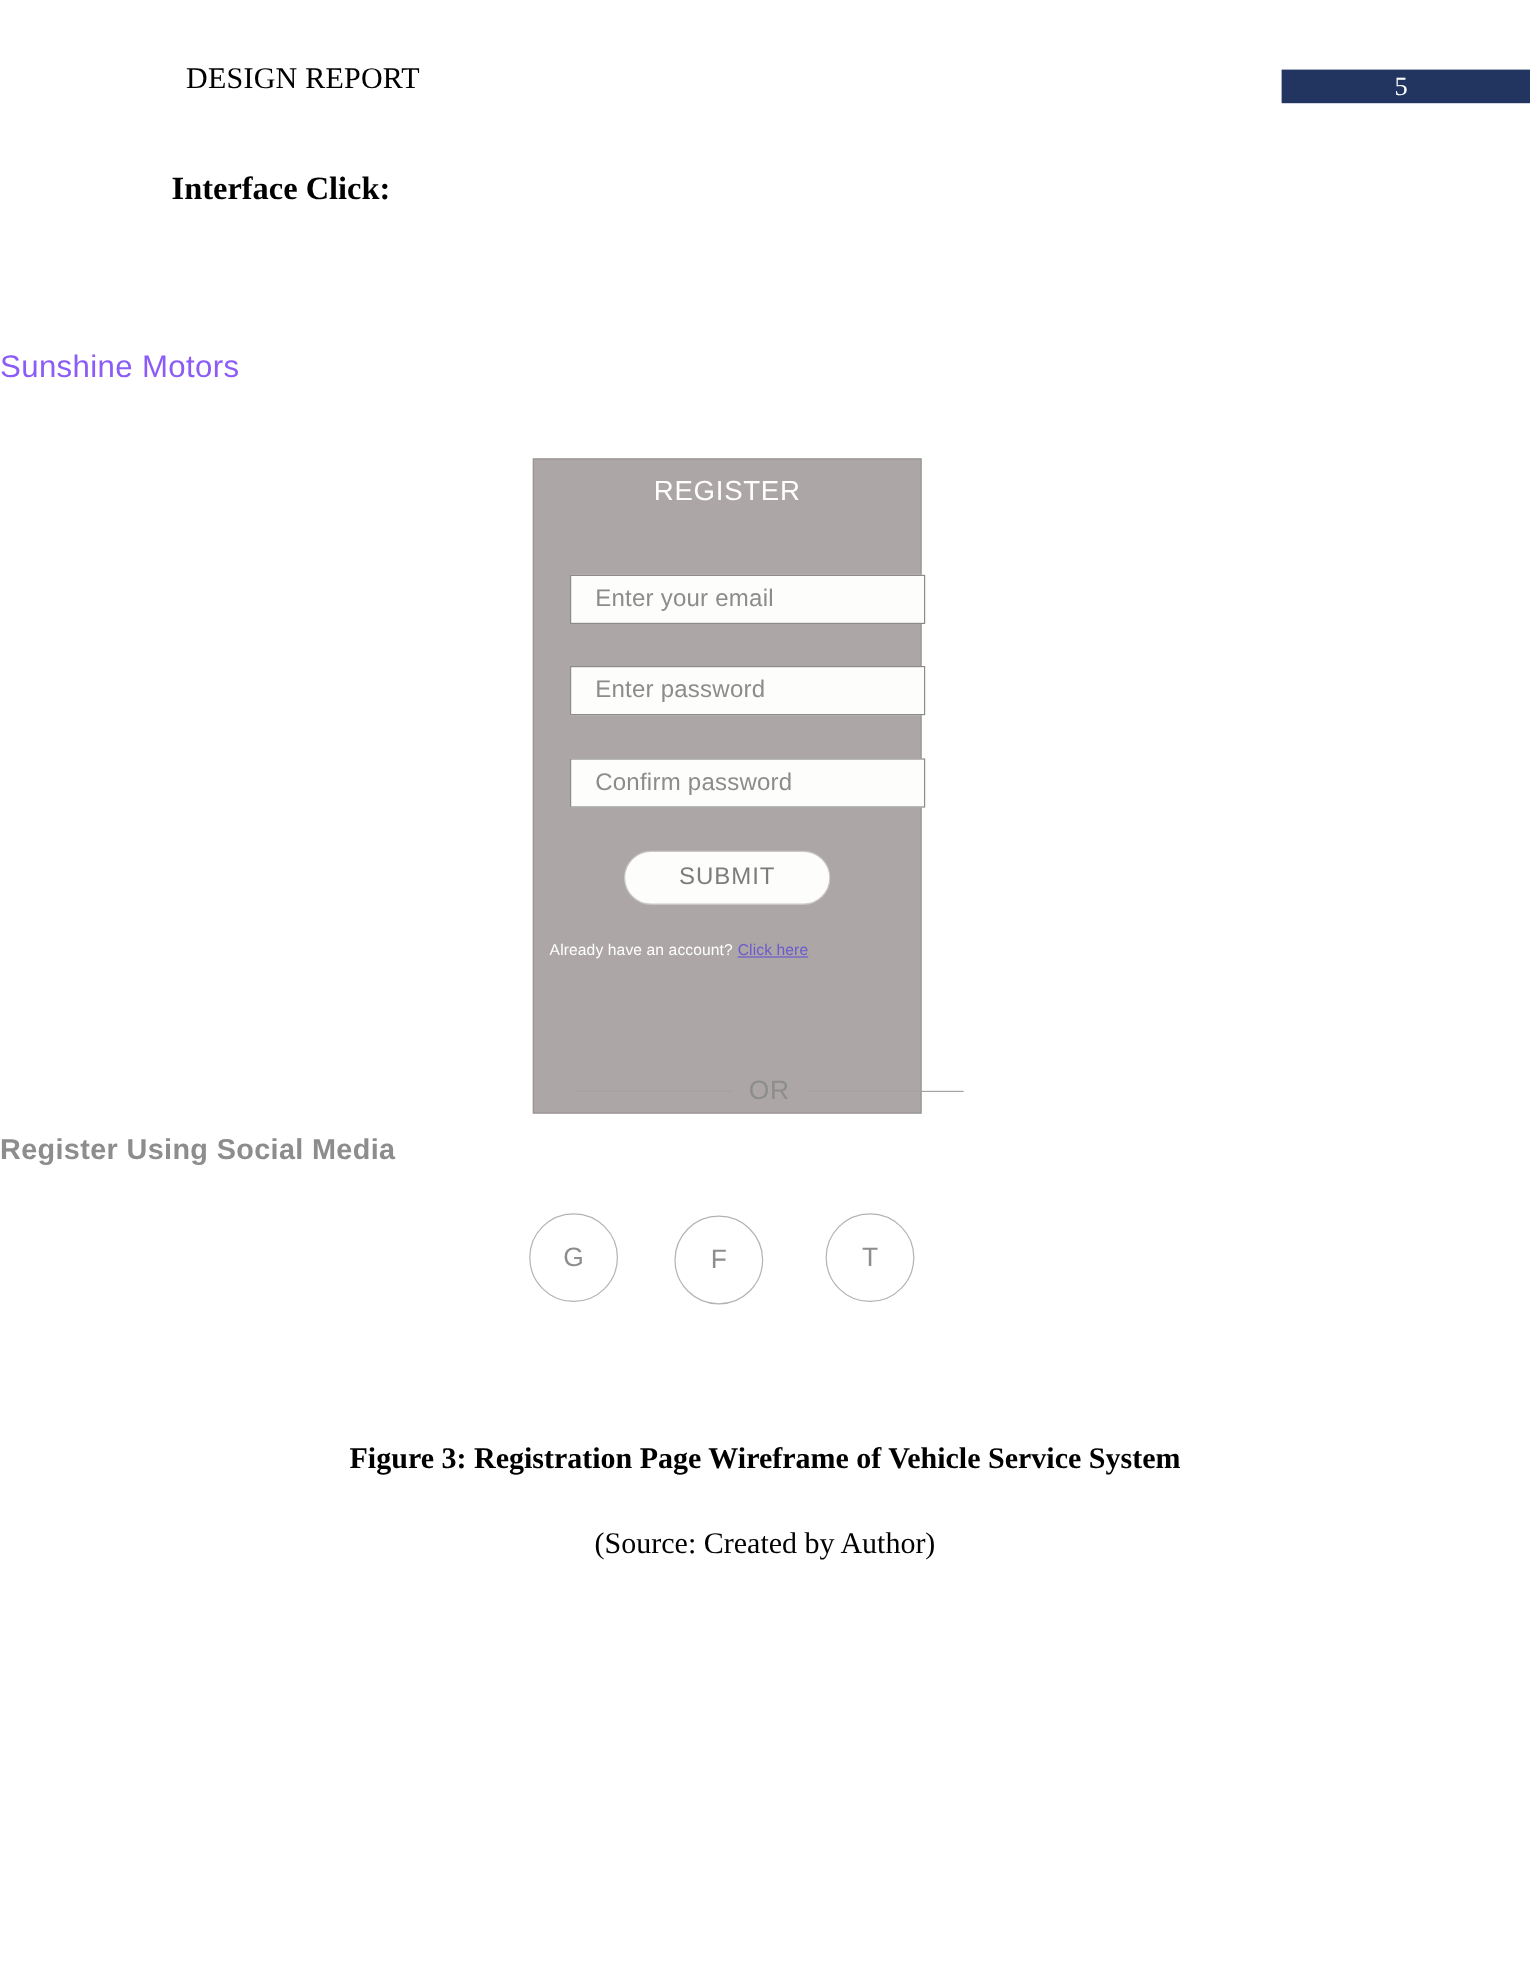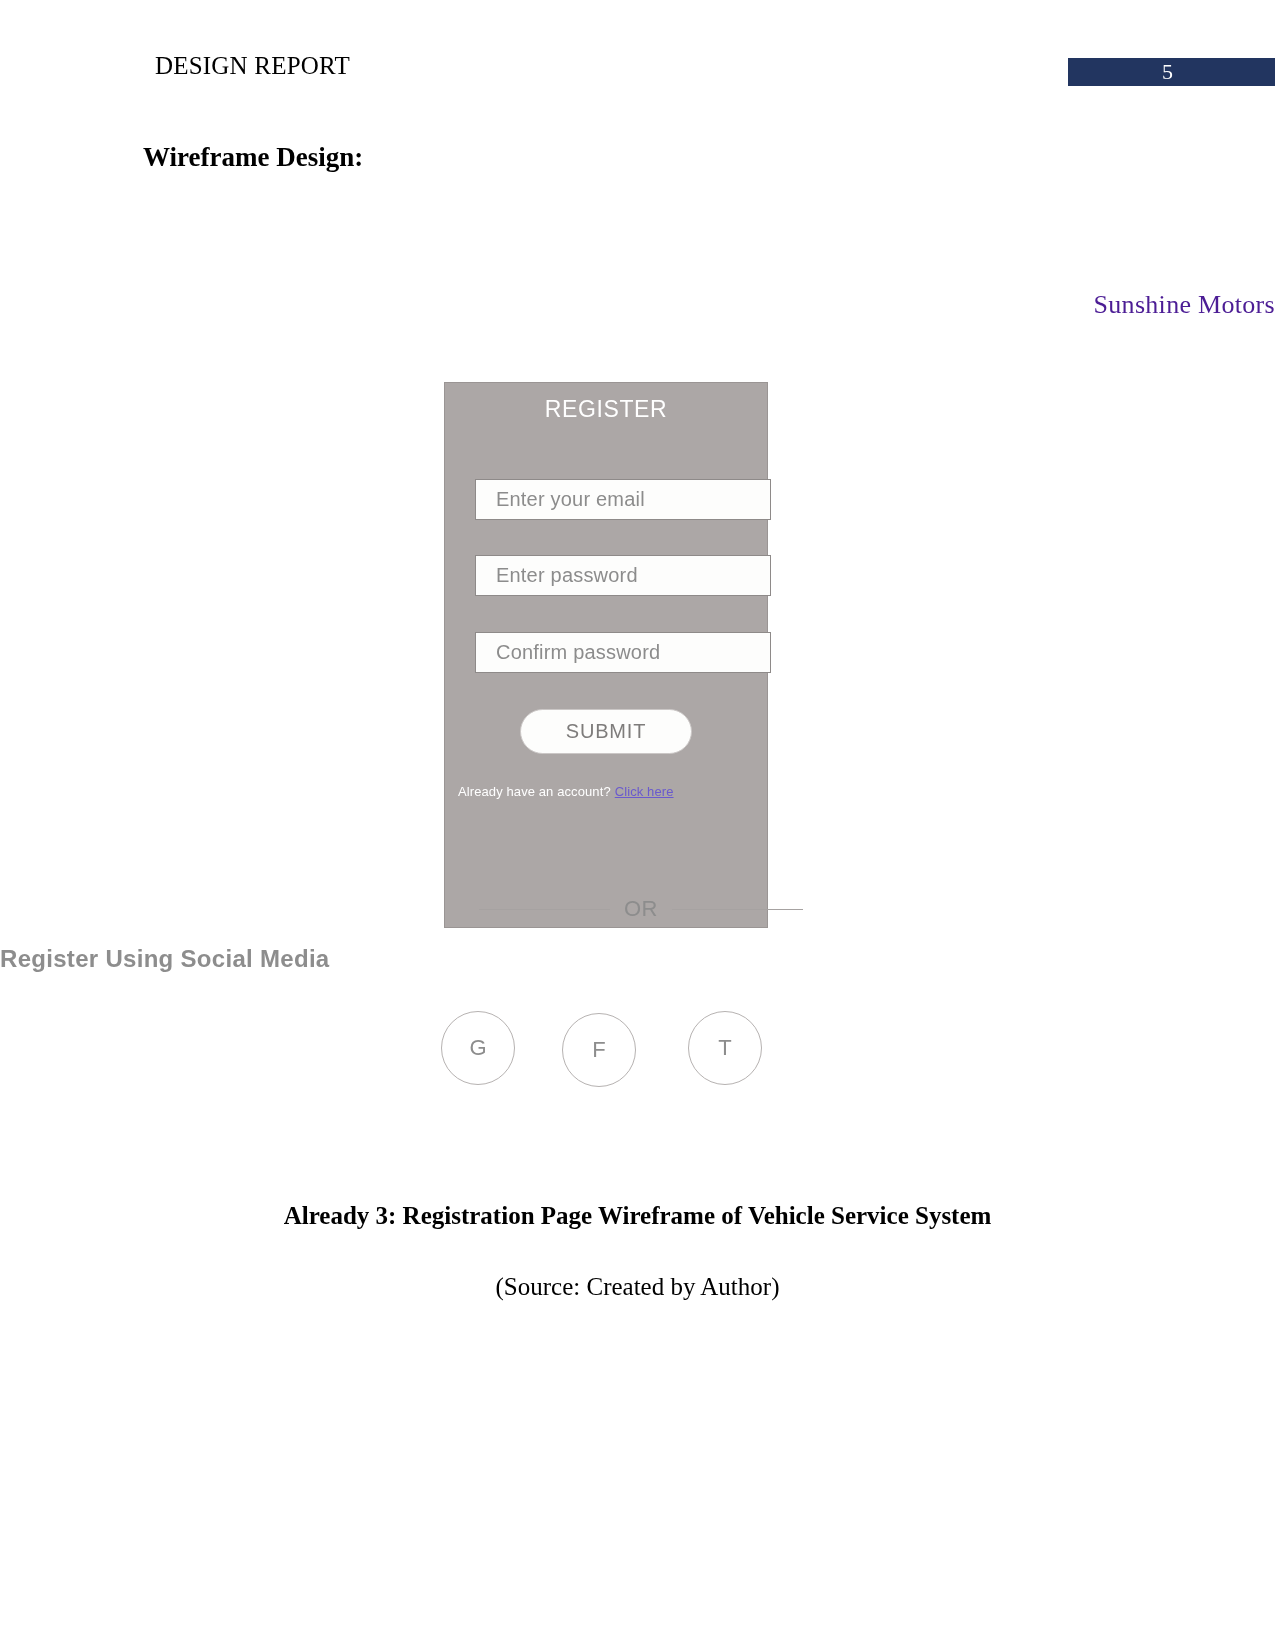--- a/index.html
+++ b/index.html
@@ -61,26 +61,25 @@
 
   
   .wireframe {
     position: absolute;
     left: 0;
     top: 290px;
     width: 1275px;
     font-family: "Liberation Sans", sans-serif;
   }
   .wf-brand {
-    text-align: right;
+    text-align: left;
     font-size: 26px;
-    color: #4c1d95;
+    color: #8b5cf6;
     letter-spacing: 0.3px;
     margin-bottom: 0;
-    font-family: Liberation Serif, serif;
   }
 
   .wf-card {
     position: absolute;
     left: 444px;
     top: 92px;
     width: 324px;
     height: 546px;
     background: #aca7a6;
     border: 1px solid #9a9594;
@@ -231,21 +230,21 @@
   }
 </style>
 </head>
 <body>
 
 <div class="doc-header">
   <div class="doc-header-title">DESIGN REPORT</div>
   <div class="page-number-badge">5</div>
 </div>
 
-<div class="section-heading">Wireframe Design:</div>
+<div class="section-heading">Interface Click:</div>
 
 <div class="wireframe">
 
   <div class="wf-brand">Sunshine Motors</div>
 
   <div class="wf-card">
     <div class="wf-card-title">REGISTER</div>
 
     <div class="wf-field wf-field-email">Enter your email</div>
 
@@ -269,15 +268,15 @@
   <div class="wf-social-label">Register Using Social Media</div>
 
   <div class="wf-social-row">
     <div class="wf-social-circle wf-social-g">G</div>
     <div class="wf-social-circle wf-social-f">F</div>
     <div class="wf-social-circle wf-social-t">T</div>
   </div>
 
 </div>
 
-<div class="figure-caption">Already 3: Registration Page Wireframe of Vehicle Service System</div>
+<div class="figure-caption">Figure 3: Registration Page Wireframe of Vehicle Service System</div>
 
 <div class="figure-source">(Source: Created by Author)</div>
 
 </body></html>

